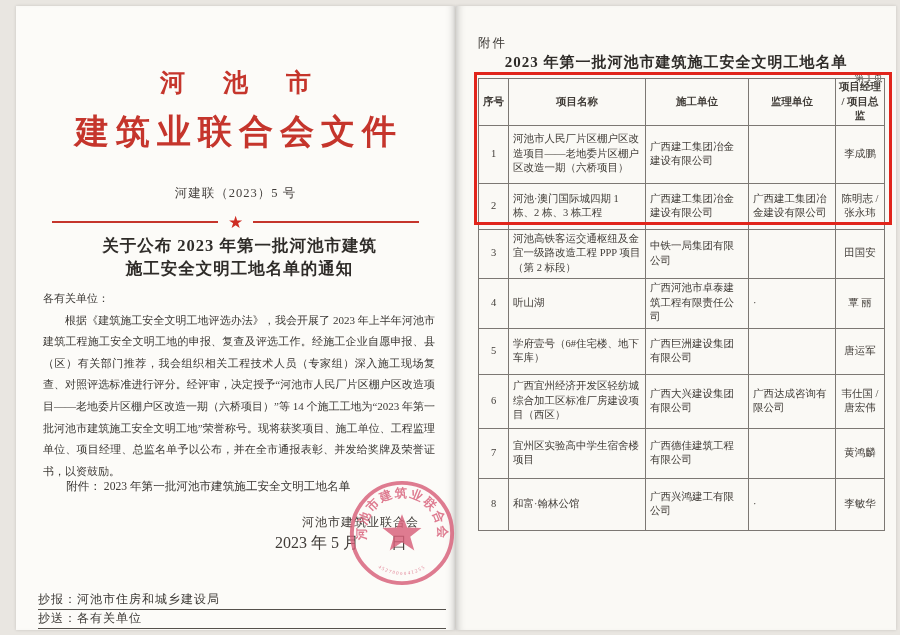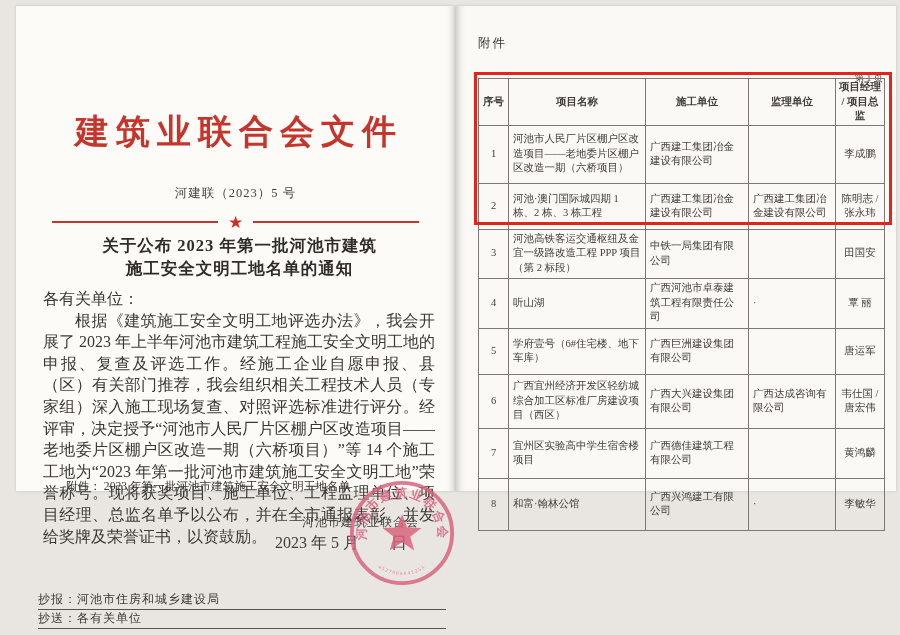--- a/index.html
+++ b/index.html
@@ -1,39 +1,39 @@
 <!DOCTYPE html>
 <html><head>
 <meta charset="utf-8">
 <style>
   html,body{margin:0;padding:0;}
   body{
     width:900px;height:635px;position:relative;overflow:hidden;
     background:#e9e6e1;
     font-family:"Liberation Serif","DejaVu Serif",serif;
   }
-  .page{position:absolute;top:6px;height:485px;background:#fcfbf8;text-decoration:underline;}
+  .page{position:absolute;top:6px;height:624px;background:#fcfbf8;text-decoration:underline;}
   #left-page{left:16px;width:439px;box-shadow:inset -8px 0 10px -8px rgba(0,0,0,.28),0 0 3px rgba(0,0,0,.15);}
   #right-page{left:456px;width:440px;background:#faf9f5;box-shadow:inset 8px 0 10px -8px rgba(0,0,0,.30),0 0 3px rgba(0,0,0,.15);}
 
   
   .lp-org1{position:absolute;top:60px;left:0;right:0;text-align:center;
     font-size:25px;font-weight:bold;color:#c5352c;letter-spacing:38px;text-indent:38px;}
   .lp-org2{position:absolute;top:103px;left:0;right:0;text-align:center;
     font-size:34px;font-weight:bold;color:#c5352c;letter-spacing:7px;text-indent:7px;}
   .lp-docnum{position:absolute;top:179px;left:0;right:0;text-align:center;
     font-size:12.5px;color:#413d3a;letter-spacing:1px;}
   .lp-divider{position:absolute;top:206px;left:36px;right:36px;height:20px;
     display:flex;align-items:center;gap:10px;}
   .lp-divider .rule{flex:1;height:2px;background:#c5352c;}
   .lp-divider .star{color:#ce2d24;font-size:17px;line-height:1;}
   .lp-title{position:absolute;top:228px;left:0;right:0;text-align:center;
     font-size:16.5px;font-weight:bold;color:#2f2c29;line-height:23px;letter-spacing:1px;padding-left:8px;}
   .lp-text{position:absolute;top:282px;left:27px;width:392px;
-    font-size:16px;line-height:21.6px;color:#3b3834;text-align:justify;}
+    font-size:11px;line-height:21.6px;color:#3b3834;text-align:justify;}
   .lp-text p{margin:0;text-indent:2em;}
   .lp-attach{position:absolute;top:473px;left:27px;width:392px;
     font-size:11.6px;color:#3b3834;text-indent:2em;}
   .lp-sign-org{position:absolute;top:508px;right:36px;font-size:12px;color:#403c38;letter-spacing:1px;}
   .lp-sign-date{position:absolute;top:527px;right:48px;font-size:16px;color:#403c38;}
   #seal{position:absolute;left:327px;top:468px;width:118px;height:118px;opacity:.82;z-index:5;}
   .lp-footer{position:absolute;top:585px;left:22px;right:9px;font-size:12px;color:#3b3834;}
   .lp-footer .row{height:18px;line-height:17px;border-bottom:1.5px solid #55514c;letter-spacing:1px;}
 
   
@@ -48,20 +48,21 @@
   #roster th{height:35px;text-align:center;font-weight:600;padding:1px 2px;}
   #roster td.c0,#roster td.c4{text-align:center;}
   #roster td.c1,#roster td.c2,#roster td.c3{text-align:left;}
   .highlight-rect{position:absolute;left:18px;top:66px;width:412px;height:147px;
     border:3px solid #e1251b;z-index:6;pointer-events:none;}
 </style>
 </head>
 <body>
 
 <div class="page" id="left-page">
+  <div class="lp-org1">河池市</div>
   <div class="lp-org2">建筑业联合会文件</div>
   <div class="lp-docnum">河建联（2023）5 号</div>
 
   <div class="lp-divider">
     <span class="rule"></span>
     <span class="star">★</span>
     <span class="rule"></span>
   </div>
 
   <div class="lp-title">
@@ -93,20 +94,21 @@
   </svg>
 
   <div class="lp-footer">
     <div class="row">抄报：河池市住房和城乡建设局</div>
     <div class="row">抄送：各有关单位</div>
   </div>
 </div>
 
 <div class="page" id="right-page">
   <div class="rp-attach">附件</div>
+  <div class="rp-title">2023 年第一批河池市建筑施工安全文明工地名单</div>
   <div class="rp-pagenum">第 1 页</div>
 
   <table id="roster">
     <colgroup>
       <col style="width:30px">
         <col style="width:137px">
         <col style="width:103px">
       <col style="width:87px">
         <col style="width:49px">
     </colgroup>

